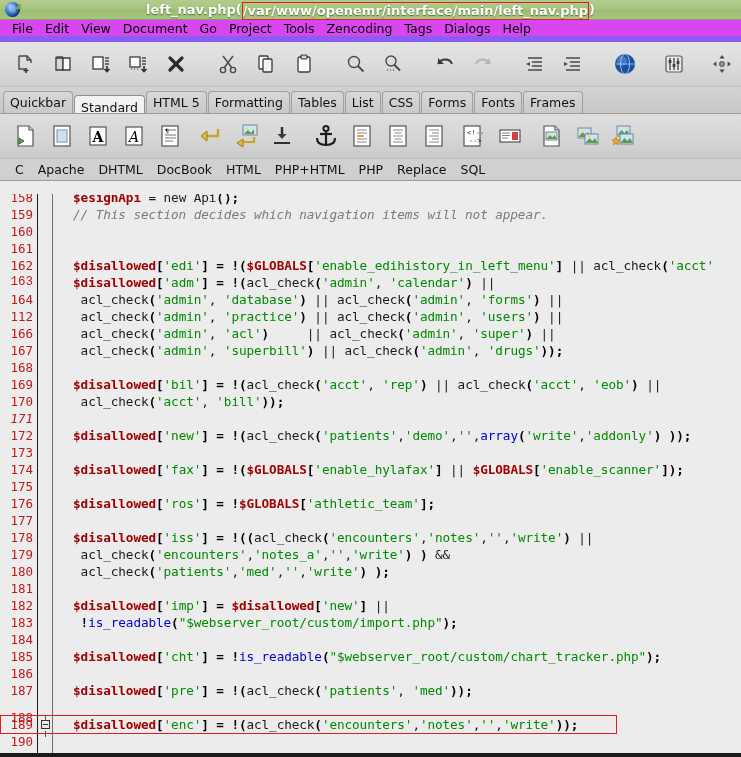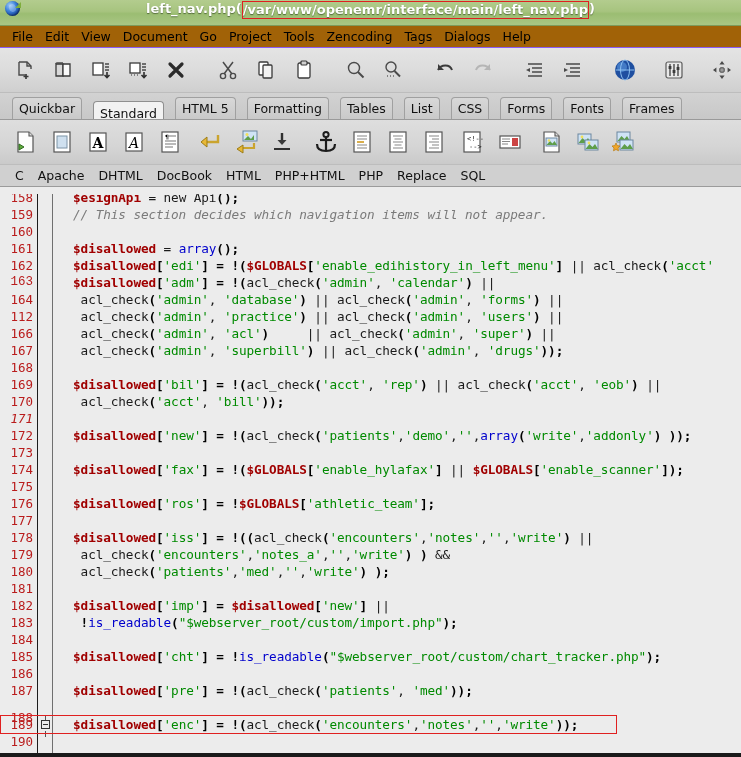--- a/index.html
+++ b/index.html
@@ -7,24 +7,24 @@
     margin: 0; padding: 0;
     width: 741px; height: 757px;
     overflow: hidden;
     font-family: "DejaVu Sans", "Liberation Sans", sans-serif;
     background: #ececec;
   }
   #app { width: 741px; height: 757px; position: relative; background:#ececec; }
 
   
   .titlebar {
-    height: 26px;
+    height: 20px;
     background: linear-gradient(to bottom, #b3cc8e 0%, #a7c47f 45%, #9bbd72 55%, #a9c684 100%);
     border-bottom: 1px solid #7d9b5c;
-    display: flex; align-items: flex-start;
+    display: flex; align-items: flex-end;
     position: relative;
   }
   .title-icon { width: 20px; height: 18px; margin-left: 3px; position: relative; flex: 0 0 auto; }
   .globe {
     position:absolute; left:2px; top:1px;
     width: 15px; height: 15px; border-radius: 50%;
     background: radial-gradient(circle at 33% 28%, #9cc8f5 0%, #3f84dd 38%, #1a4fa8 75%, #12356e 100%);
     box-shadow: inset -1px -1px 2px rgba(0,0,0,.45);
   }
   .globe:after{
@@ -50,48 +50,47 @@
     padding: 0 0px;
     margin: 0;
     line-height: 16px;
     position: relative;
     top: 1px;
   }
 
   
   .menubar {
     height: 22px;
-    background: #a16207;
+    background: #d946ef;
     display: flex; align-items: center;
     padding-left: 6px;
     font-size: 12.5px; color: #000;
-    border-bottom: 1px solid #8b5cf6;
+    border-bottom: 6px solid #8b5cf6;
   }
   .menubar .mi { padding: 2px 6px; cursor: default; }
 
   
   .toolbar1 {
     height: 45px;
     background: linear-gradient(to bottom,#e4e4e4 0%, #dcdcdc 50%, #cfcfcf 100%);
     border-bottom: 1px solid #bdbdbd;
     display: flex; align-items: center;
     padding-left: 6px;
   }
   .tb1btn { width: 38px; height: 38px; display:flex; align-items:center; justify-content:center; }
   .tb1btn svg { display:block; }
 
   
   .tabsrow {
     height: 27px;
     background: linear-gradient(to bottom,#d2d2d2 0%, #c8c8c8 100%);
     display: flex; align-items: flex-end;
-    padding-left: 12px;
+    padding-left: 3px;
     border-bottom: 1px solid #9a9a9a;
     position: relative;
-    gap: 10px;
   }
   .tab {
     height: 22px; line-height: 21px;
     padding: 0 6px;
     font-size: 12.5px; color:#111;
     background: linear-gradient(to bottom,#d8d8d8,#c9c9c9);
     border: 1px solid #a0a0a0; border-bottom: none;
     border-radius: 4px 4px 0 0;
     margin-right: 1px;
     white-space: nowrap;
@@ -521,21 +520,20 @@
       </div>
     <div class="foldcol" id="foldcol">
         <div class="foldbox" style="top: 526px; left: 2px;"></div>
         <div class="foldline" style="top: 522px; height: 4px;"></div>
         <div class="foldline" style="top: 537px; height: 6px;"></div>
       </div>
     <div class="codearea" id="codearea">
         <div class="cl" style="top: 12px;"><span class="k-com">  // This section decides which navigation items will not appear.</span></div>
         <div class="cl" style="top: -5px;"><span class="k-plain">  </span><span class="k-var">$esignApi</span><span class="k-plain"> = </span><span class="k-plain">new</span><span class="k-plain"> Api</span><span class="k-pun">();</span></div>
         <div class="cl" style="top: 29px;"></div>
-        <div class="cl" style="top: 46px;"><span class="k-plain">  </span><span class="k-var">$disallowed</span><span class="k-plain"> = </span><span class="k-fn">array</span><span class="k-pun">();</span></div>
         <div class="cl" style="top: 63px;"><span class="k-plain">  </span><span class="k-var">$disallowed</span><span class="k-pun">[</span><span class="k-str">'edi'</span><span class="k-pun">] = !(</span><span class="k-var">$GLOBALS</span><span class="k-pun">[</span><span class="k-str">'enable_edihistory_in_left_menu'</span><span class="k-pun">] </span><span class="k-plain">|| </span><span class="k-plain">acl_check</span><span class="k-pun">(</span><span class="k-str">'acct'</span></div>
         <div class="cl" style="top: 80px;"><span class="k-plain">  </span><span class="k-var">$disallowed</span><span class="k-pun">[</span><span class="k-str">'adm'</span><span class="k-pun">] = !(</span><span class="k-plain">acl_check</span><span class="k-pun">(</span><span class="k-str">'admin'</span><span class="k-plain">, </span><span class="k-str">'calendar'</span><span class="k-pun">)</span><span class="k-plain"> ||</span></div>
         <div class="cl" style="top: 97px;"><span class="k-plain">   acl_check</span><span class="k-pun">(</span><span class="k-str">'admin'</span><span class="k-plain">, </span><span class="k-str">'database'</span><span class="k-pun">)</span><span class="k-plain"> || acl_check</span><span class="k-pun">(</span><span class="k-str">'admin'</span><span class="k-plain">, </span><span class="k-str">'forms'</span><span class="k-pun">)</span><span class="k-plain"> ||</span></div>
         <div class="cl" style="top: 114px;"><span class="k-plain">   acl_check</span><span class="k-pun">(</span><span class="k-str">'admin'</span><span class="k-plain">, </span><span class="k-str">'practice'</span><span class="k-pun">)</span><span class="k-plain"> || acl_check</span><span class="k-pun">(</span><span class="k-str">'admin'</span><span class="k-plain">, </span><span class="k-str">'users'</span><span class="k-pun">)</span><span class="k-plain"> ||</span></div>
         <div class="cl" style="top: 131px;"><span class="k-plain">   acl_check</span><span class="k-pun">(</span><span class="k-str">'admin'</span><span class="k-plain">, </span><span class="k-str">'acl'</span><span class="k-pun">)</span><span class="k-plain">     || acl_check</span><span class="k-pun">(</span><span class="k-str">'admin'</span><span class="k-plain">, </span><span class="k-str">'super'</span><span class="k-pun">)</span><span class="k-plain"> ||</span></div>
         <div class="cl" style="top: 148px;"><span class="k-plain">   acl_check</span><span class="k-pun">(</span><span class="k-str">'admin'</span><span class="k-plain">, </span><span class="k-str">'superbill'</span><span class="k-pun">)</span><span class="k-plain"> || acl_check</span><span class="k-pun">(</span><span class="k-str">'admin'</span><span class="k-plain">, </span><span class="k-str">'drugs'</span><span class="k-pun">));</span></div>
         <div class="cl" style="top: 165px;"></div>
         <div class="cl" style="top: 182px;"><span class="k-plain">  </span><span class="k-var">$disallowed</span><span class="k-pun">[</span><span class="k-str">'bil'</span><span class="k-pun">] = !(</span><span class="k-plain">acl_check</span><span class="k-pun">(</span><span class="k-str">'acct'</span><span class="k-plain">, </span><span class="k-str">'rep'</span><span class="k-pun">)</span><span class="k-plain"> || acl_check</span><span class="k-pun">(</span><span class="k-str">'acct'</span><span class="k-plain">, </span><span class="k-str">'eob'</span><span class="k-pun">)</span><span class="k-plain"> ||</span></div>
         <div class="cl" style="top: 199px;"><span class="k-plain">   acl_check</span><span class="k-pun">(</span><span class="k-str">'acct'</span><span class="k-plain">, </span><span class="k-str">'bill'</span><span class="k-pun">));</span></div>
         <div class="cl" style="top: 216px;"></div>

